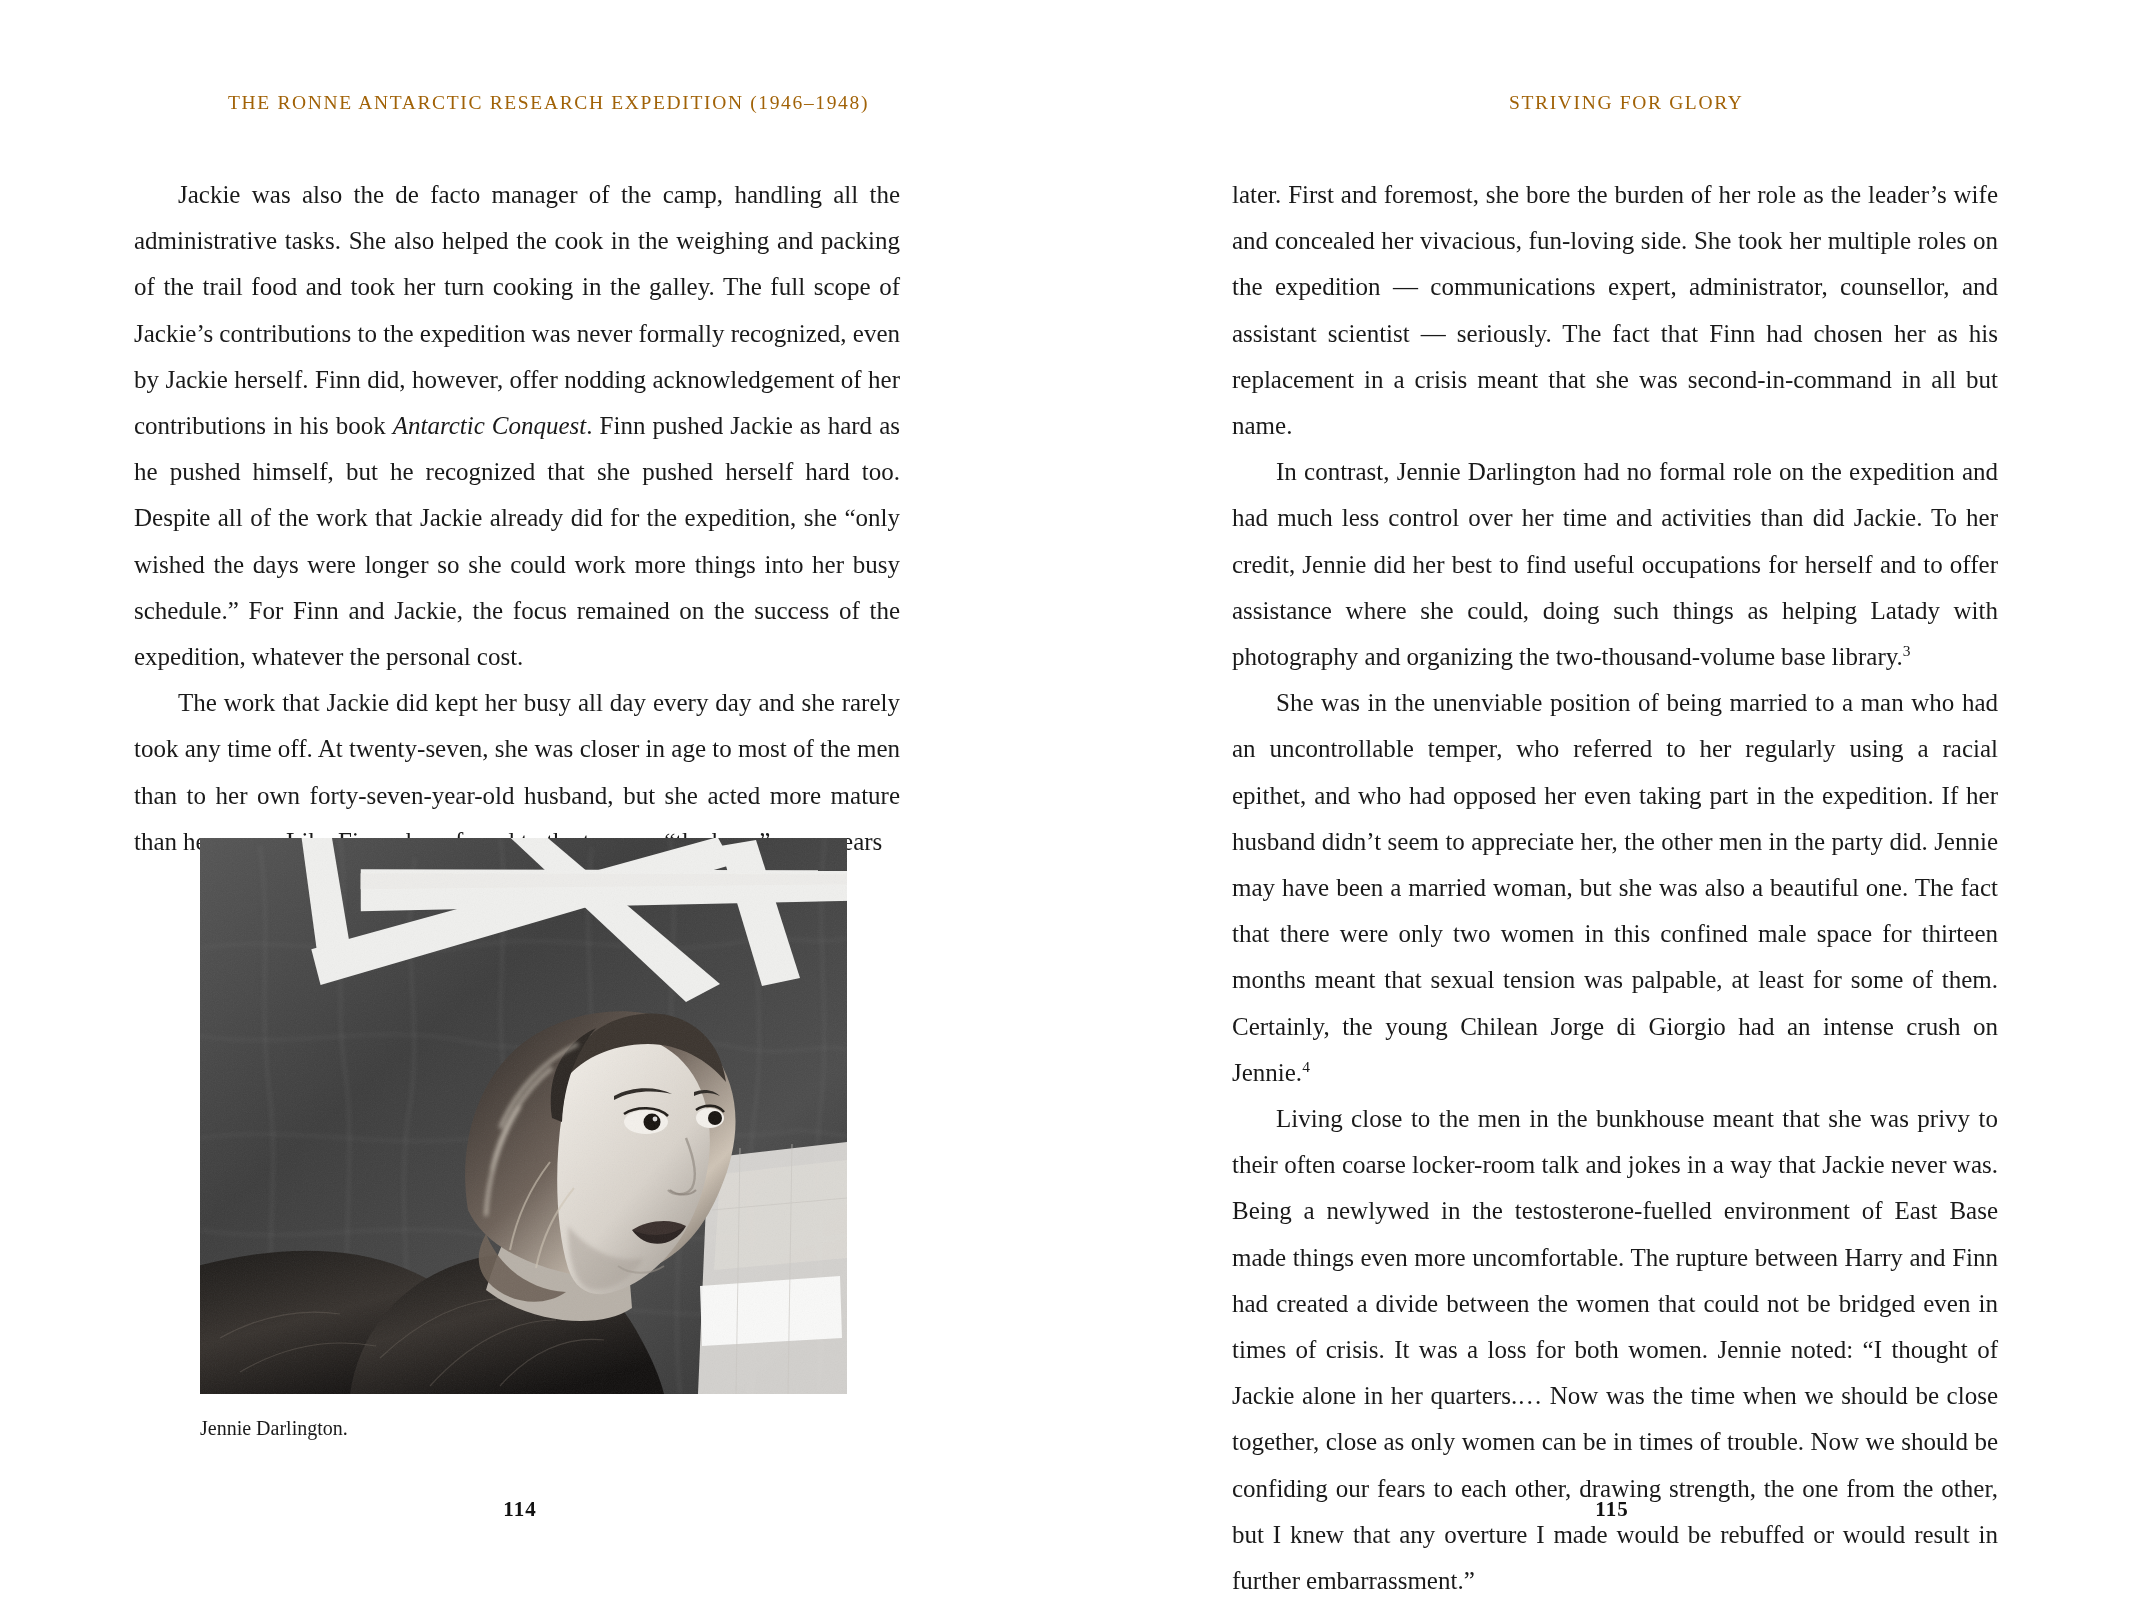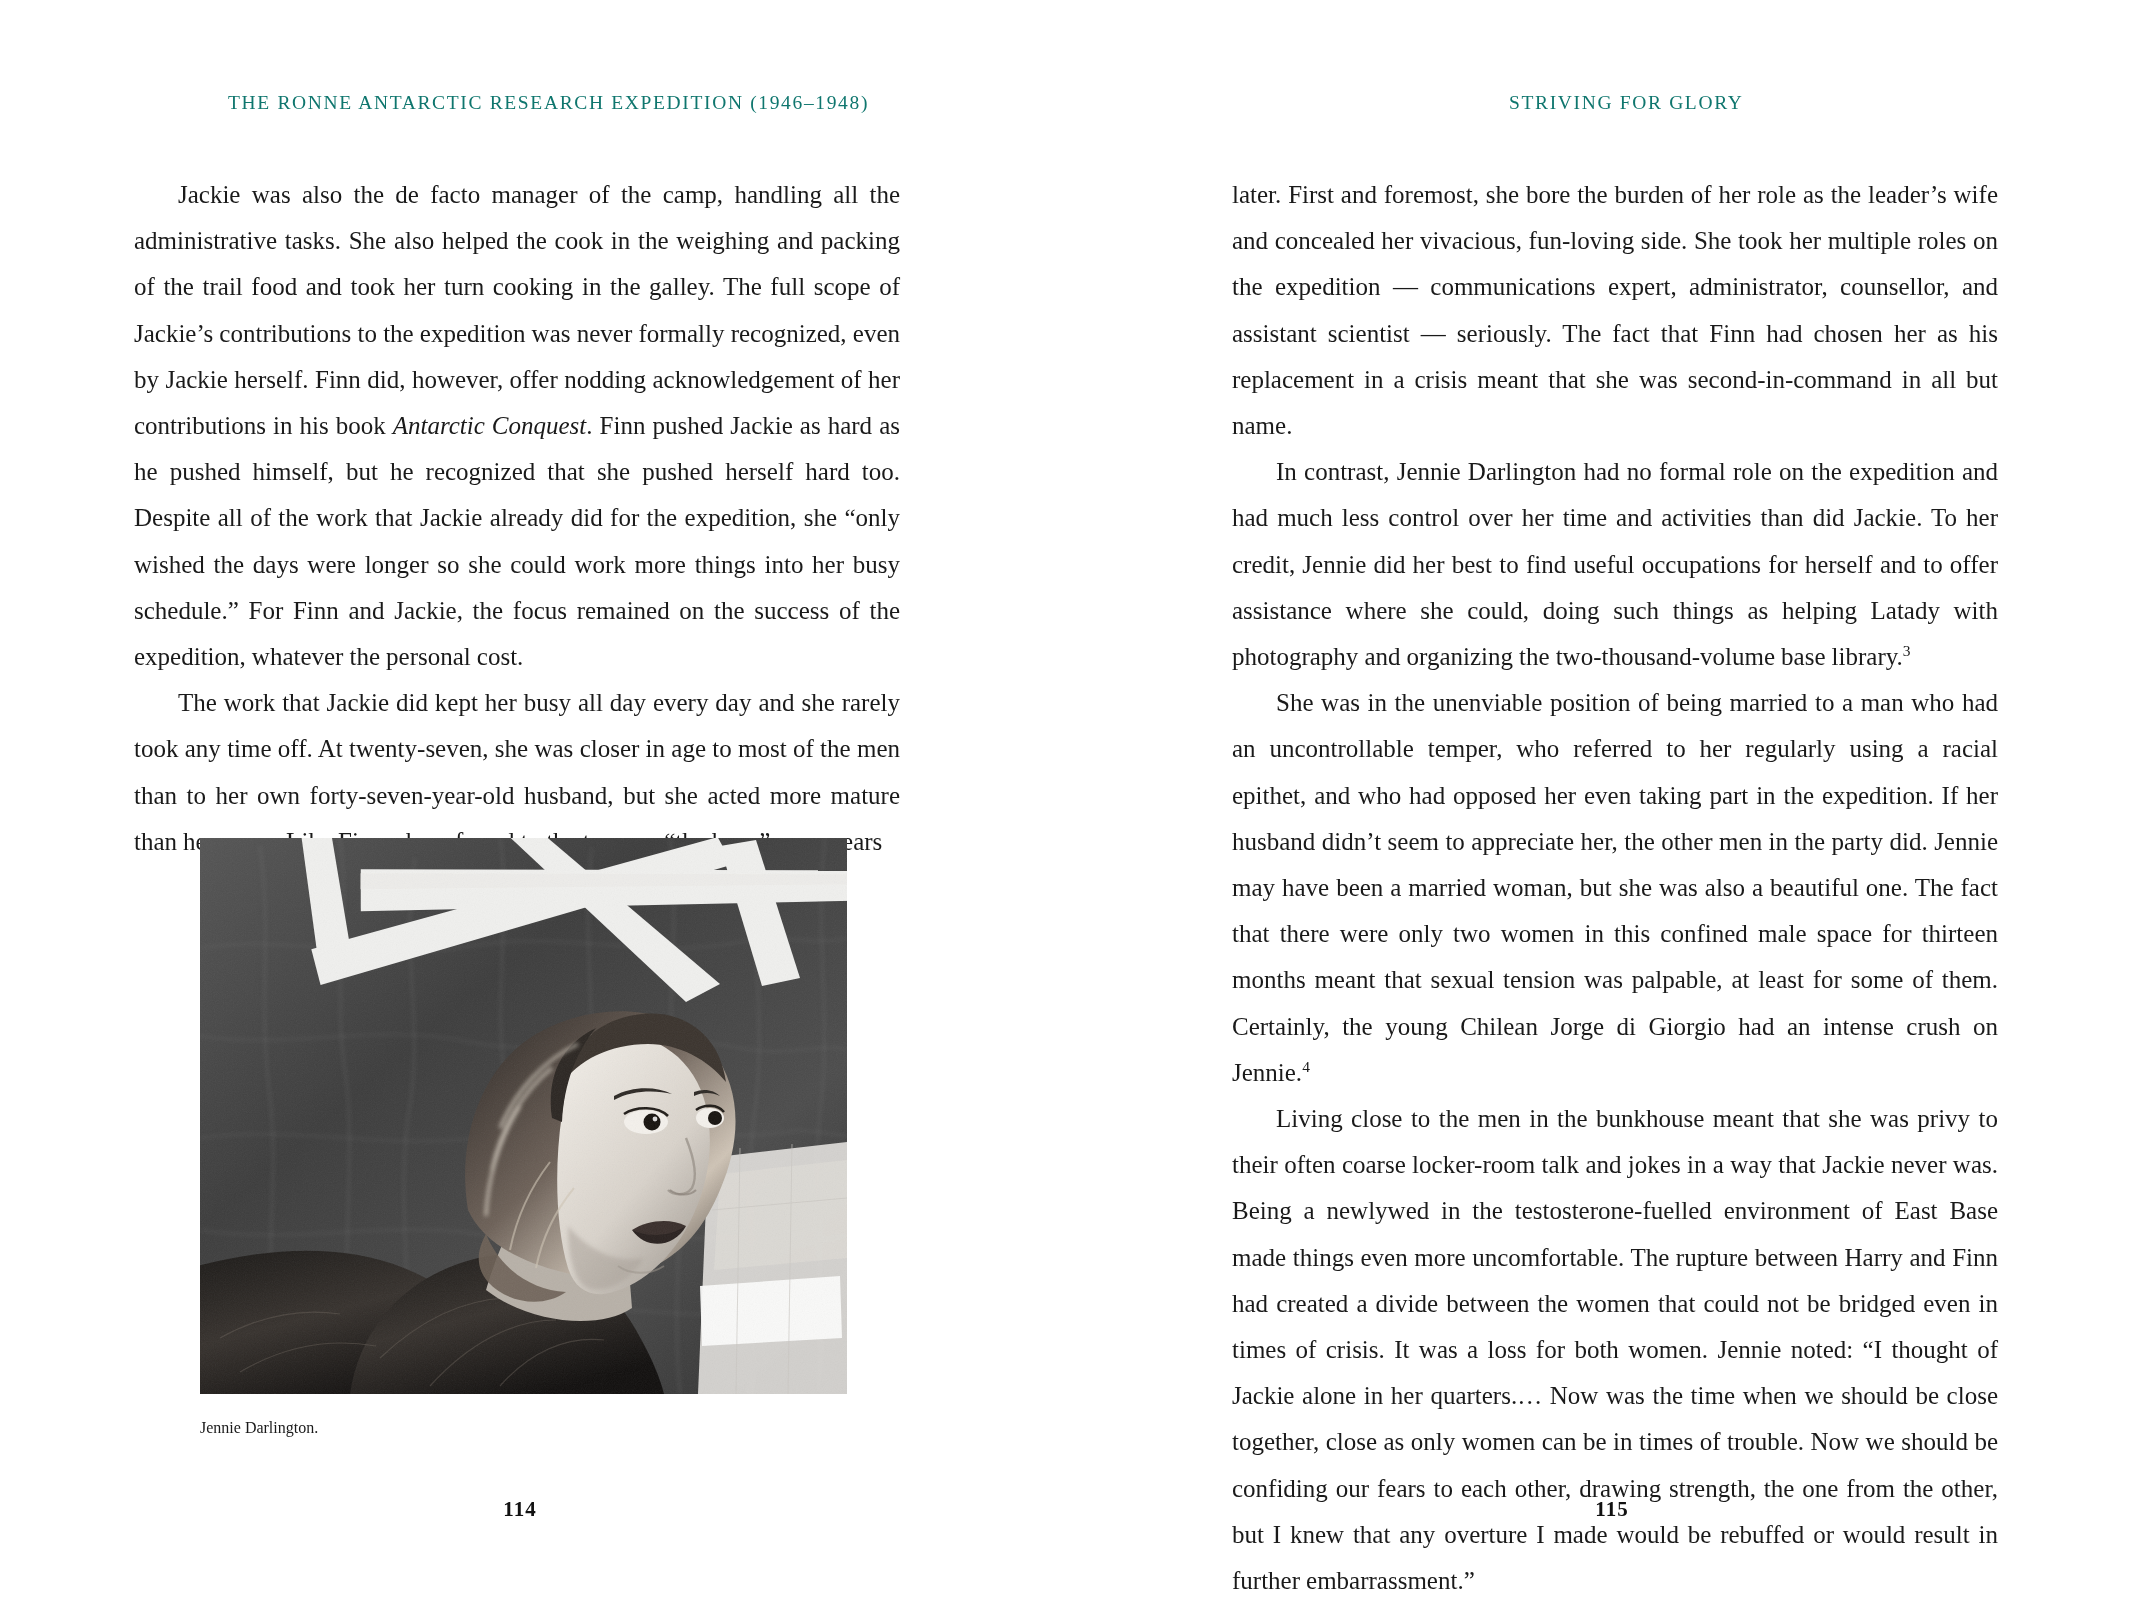--- a/index.html
+++ b/index.html
@@ -32,21 +32,21 @@
   .page-left  { padding: 0 100px 0 200px; }
   .page-right { padding: 6px 200px 0 100px; }
 
   
   .running-head {
     position: absolute;
     top: 92px;
     font-size: 19.5px;
     letter-spacing: 1.65px;
     font-variant: small-caps;
-    color: #0f766e;
+    color: #a16207;
     white-space: nowrap;
     font-family: "Liberation Serif", "DejaVu Serif", serif;
   }
   .page-left .running-head  { left: 228px; }
   .page-right .running-head { left: 443px; }
 
   
   .textblock {
     position: absolute;
     top: 172px;
@@ -86,21 +86,21 @@
     position: relative;
     width: 647px;
     height: 556px;
     overflow: hidden;
     background: #4a4a4a;
   }
   .photo svg { display: block; width: 100%; height: 100%; }
 
   .caption {
     margin-top: 21px;
-    font-size: 16px;
+    font-size: 20px;
     line-height: 26px;
     color: #1a1a1a;
   }
 
   
   .folio {
     position: absolute;
     bottom: 78px;
     width: 100%;
     left: 0;

